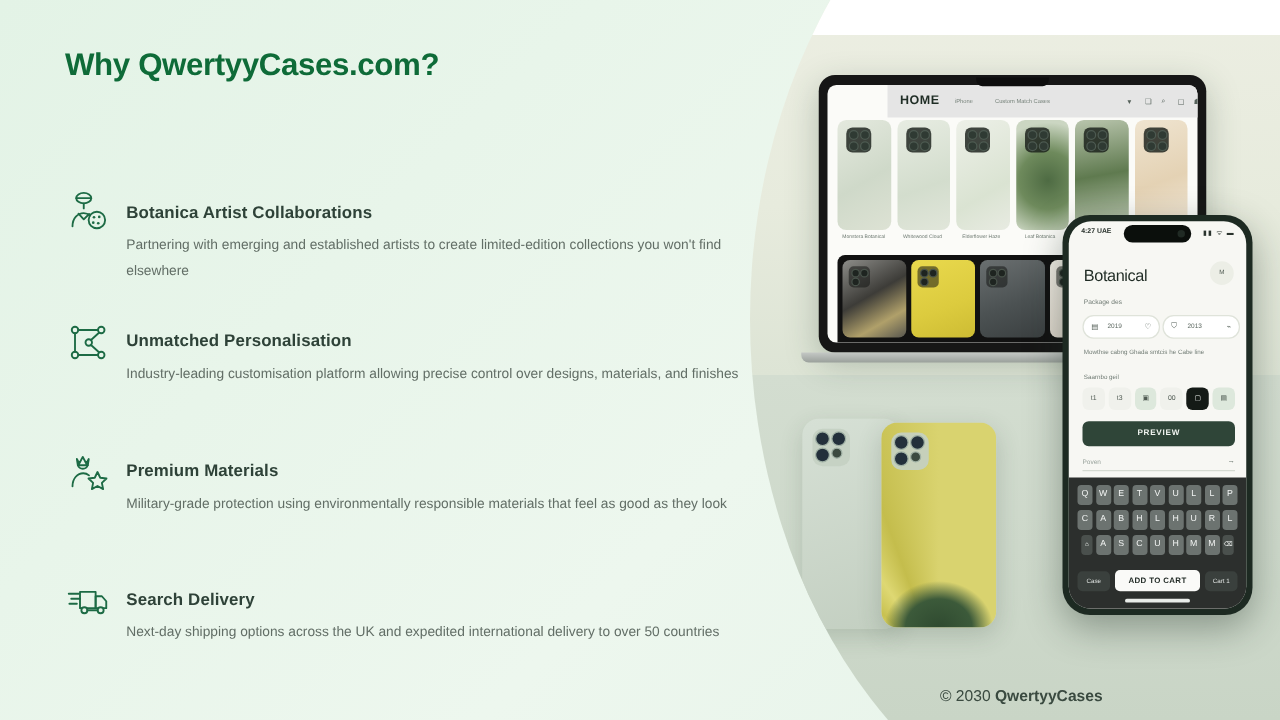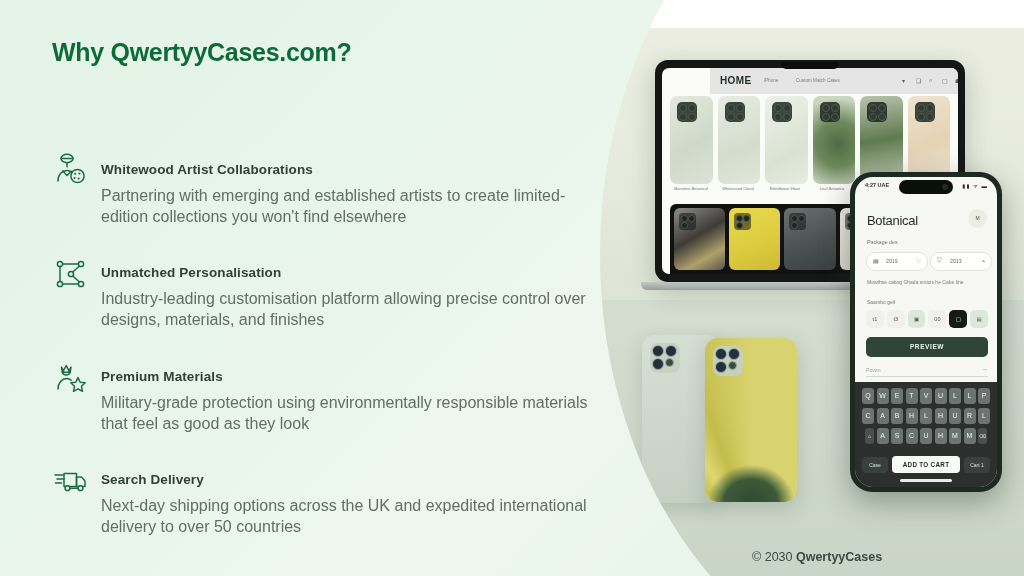--- a/index.html
+++ b/index.html
@@ -61,21 +61,21 @@
     font-size: 13.5px;
     font-weight: 700;
     color: #2e4238;
     letter-spacing: 0.1px;
     white-space: nowrap;
   }
   .feature-desc {
     position: absolute;
     left: 49px; top: 34px;
     width: 495px;
-    font-size: 16px;
+    font-size: 11px;
     line-height: 20.5px;
     color: #626e66;
   }
 
   #feature-0 { top: 152px; }
   #feature-1 { top: 255px; }
   #feature-2 { top: 359px; }
   #feature-3 { top: 462px; }
 
   
@@ -666,21 +666,21 @@
           <path d="M15 10.7 v4"></path>
           <path d="M6 29 c0-6.5 4.2-10.5 9-10.5 2 0 3.6 .7 4.9 1.9"></path>
           <path d="M10.8 18.9 L15 23.5 L19.3 19.2"></path>
           <circle cx="25.5" cy="24" r="6.6"></circle>
           <circle cx="23.2" cy="21.8" r="1.05" fill="#1d6b45" stroke="none"></circle>
           <circle cx="27.4" cy="21.5" r="1.05" fill="#1d6b45" stroke="none"></circle>
           <circle cx="22.6" cy="26.1" r="1.05" fill="#1d6b45" stroke="none"></circle>
           <circle cx="26.6" cy="26.6" r="1.05" fill="#1d6b45" stroke="none"></circle>
         </svg>
       </span>
-      <div class="feature-title">Whitewood Artist Collaborations</div>
+      <div class="feature-title">Botanica Artist Collaborations</div>
       <div class="feature-desc">Partnering with emerging and established artists to create limited-edition collections you won't find elsewhere</div>
     </div>
 
     <div class="feature" id="feature-1">
       <span class="feature-icon">
         <svg viewBox="0 0 38 38" fill="none" stroke="#1d6b45" stroke-width="1.5" stroke-linecap="round" stroke-linejoin="round">
           <circle cx="8" cy="9" r="2.6" fill="#e8f5ea"></circle>
           <circle cx="29" cy="9" r="2.6" fill="#e8f5ea"></circle>
           <circle cx="8" cy="29" r="2.6" fill="#e8f5ea"></circle>
           <circle cx="29" cy="29" r="2.6" fill="#e8f5ea"></circle>

